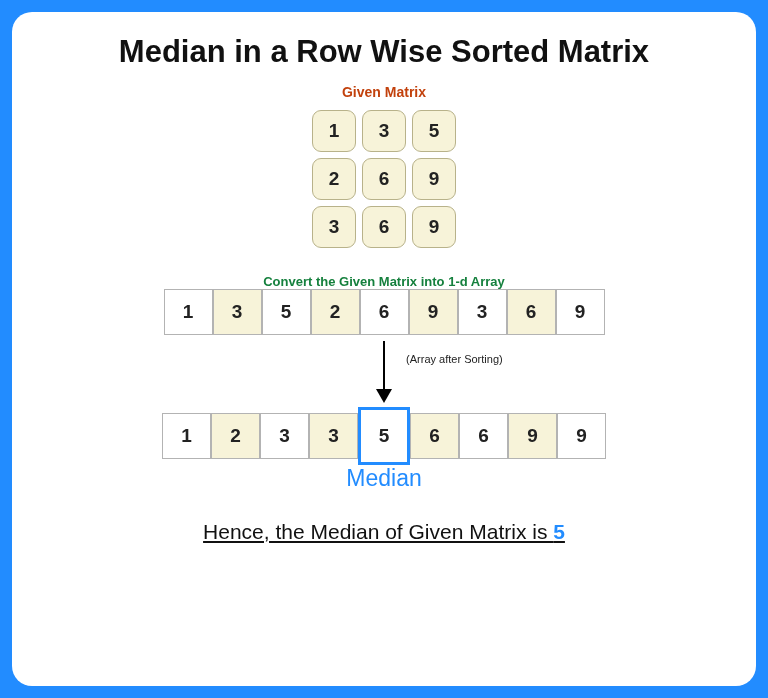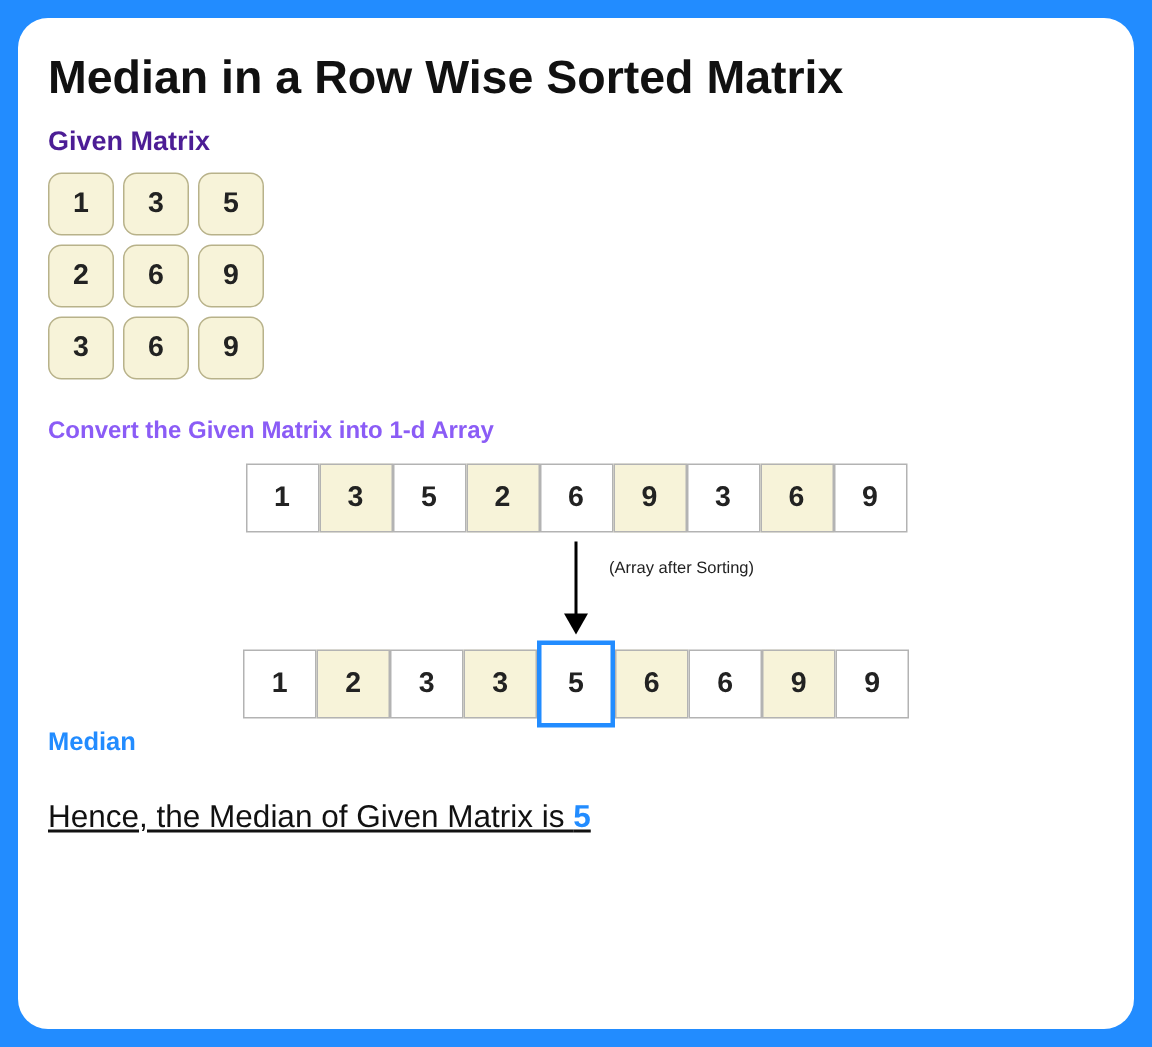--- a/index.html
+++ b/index.html
@@ -11,33 +11,33 @@
     display: flex;
     align-items: center;
     justify-content: center;
   }
   .page {
     width: 744px;
     height: 674px;
     background: #fff;
     border-radius: 20px;
     padding: 22px 20px 20px 20px;
-    text-align: left;
+    text-align: center;
   }
   .title {
     font-size: 31px;
     font-weight: 800;
     color: #111;
     margin-bottom: 14px;
     letter-spacing: 0;
   }
   .sub {
-    font-size: 18px;
+    font-size: 14px;
     font-weight: 700;
-    color: #4c1d95;
+    color: #c2410c;
     margin-bottom: 10px;
   }
   .matrix {
     display: inline-block;
     margin-bottom: 14px;
   }
   .mrow {
     display: flex;
     justify-content: center;
     gap: 6px;
@@ -50,25 +50,24 @@
     border: 1px solid #b8b28a;
     border-radius: 9px;
     display: flex;
     align-items: center;
     justify-content: center;
     font-size: 19px;
     font-weight: 600;
     color: #222;
   }
   .convert-label {
-    font-size: 16px;
+    font-size: 13px;
     font-weight: 700;
-    color: #8b5cf6;
+    color: #15803d;
     margin-top: 6px;
-    margin-bottom: 12px;
   }
   .arr {
     display: flex;
     justify-content: center;
     margin: 0 auto 4px auto;
     position: relative;
   }
   .acell {
     width: 49px;
     height: 46px;
@@ -118,22 +117,22 @@
   .sort-label {
     position: absolute;
     left: 52%;
     top: 14px;
     font-size: 11px;
     color: #222;
     transform: translateX(8px);
   }
   .median-label {
     color: #228cff;
-    font-size: 17px;
-    font-weight: 700;
+    font-size: 23px;
+    font-weight: 400;
     margin-top: 6px;
   }
   .result {
     font-size: 21px;
     color: #111;
     margin-top: 28px;
     text-decoration: underline;
   }
   .result .val {
     color: #228cff;

